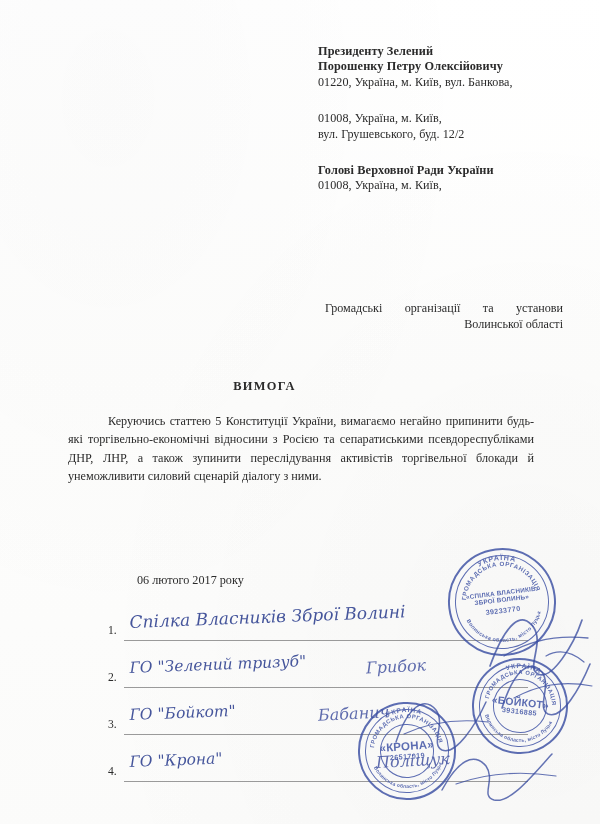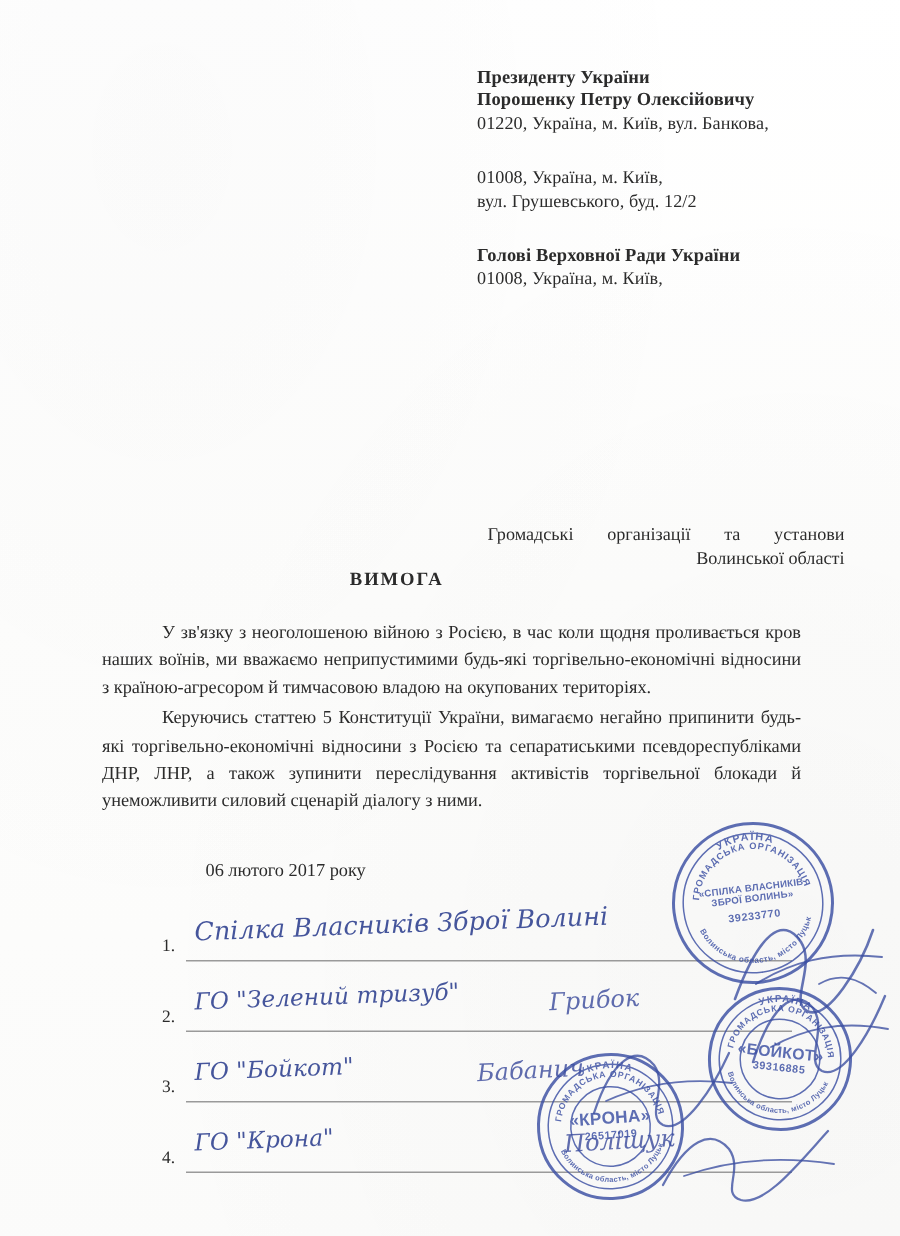--- a/index.html
+++ b/index.html
@@ -56,21 +56,20 @@
     position: absolute;
     left: 325px;
     top: 300px;
     width: 238px;
     font-size: 12.1px;
     line-height: 16px;
   }
   .org-addressee .just {
     text-align: justify;
     text-align-last: justify;
-    margin-top: 48px;
   }
   .org-addressee .plain { text-align: right; }
 
   
   .doc-title {
     position: absolute;
     left: 0;
     top: 379px;
     width: 529px;
     text-align: center;
@@ -233,21 +232,21 @@
 </style>
 </head>
 <body>
 
 <div class="page">
   <div class="scan-tint"></div>
 
   <div class="addressees">
 
     <div class="addr-group">
-      <div class="addr-bold">Президенту України</div>
+      <div class="addr-bold">Президенту Зелений</div>
       <div class="addr-bold">Порошенку Петру Олексійовичу</div>
       <div class="addr-line">01220, Україна, м. Київ, вул. Банкова,</div>
     </div>
 
     <div class="addr-group">
       <div class="addr-line">01008, Україна, м. Київ,</div>
       <div class="addr-line">вул. Грушевського, буд. 12/2</div>
     </div>
 
     <div class="addr-group">
@@ -257,21 +256,20 @@
   </div>
 
   <div class="org-addressee">
     <div class="just">Громадські організації та установи</div>
     <div class="plain">Волинської області</div>
   </div>
 
   <div class="doc-title">ВИМОГА</div>
 
   <div class="body-text">
-    <p class="para">У зв'язку з неоголошеною війною з Росією, в час коли щодня проливається кров наших воїнів, ми вважаємо неприпустимими будь-які торгівельно-економічні відносини з країною-агресором й тимчасовою владою на окупованих територіях.</p>
     <p class="para">Керуючись статтею 5 Конституції України, вимагаємо негайно припинити будь-які торгівельно-економічні відносини з Росією та сепаратиськими псевдореспубліками ДНР, ЛНР, а також зупинити переслідування активістів торгівельної блокади й унеможливити силовий сценарій діалогу з ними.</p>
   </div>
 
   <div class="doc-date">06 лютого 2017 року</div>
 
   <div class="sig-list">
 
     <div class="sig-row">
       <span class="sig-num">1.</span>
       <span class="sig-rule"></span>

